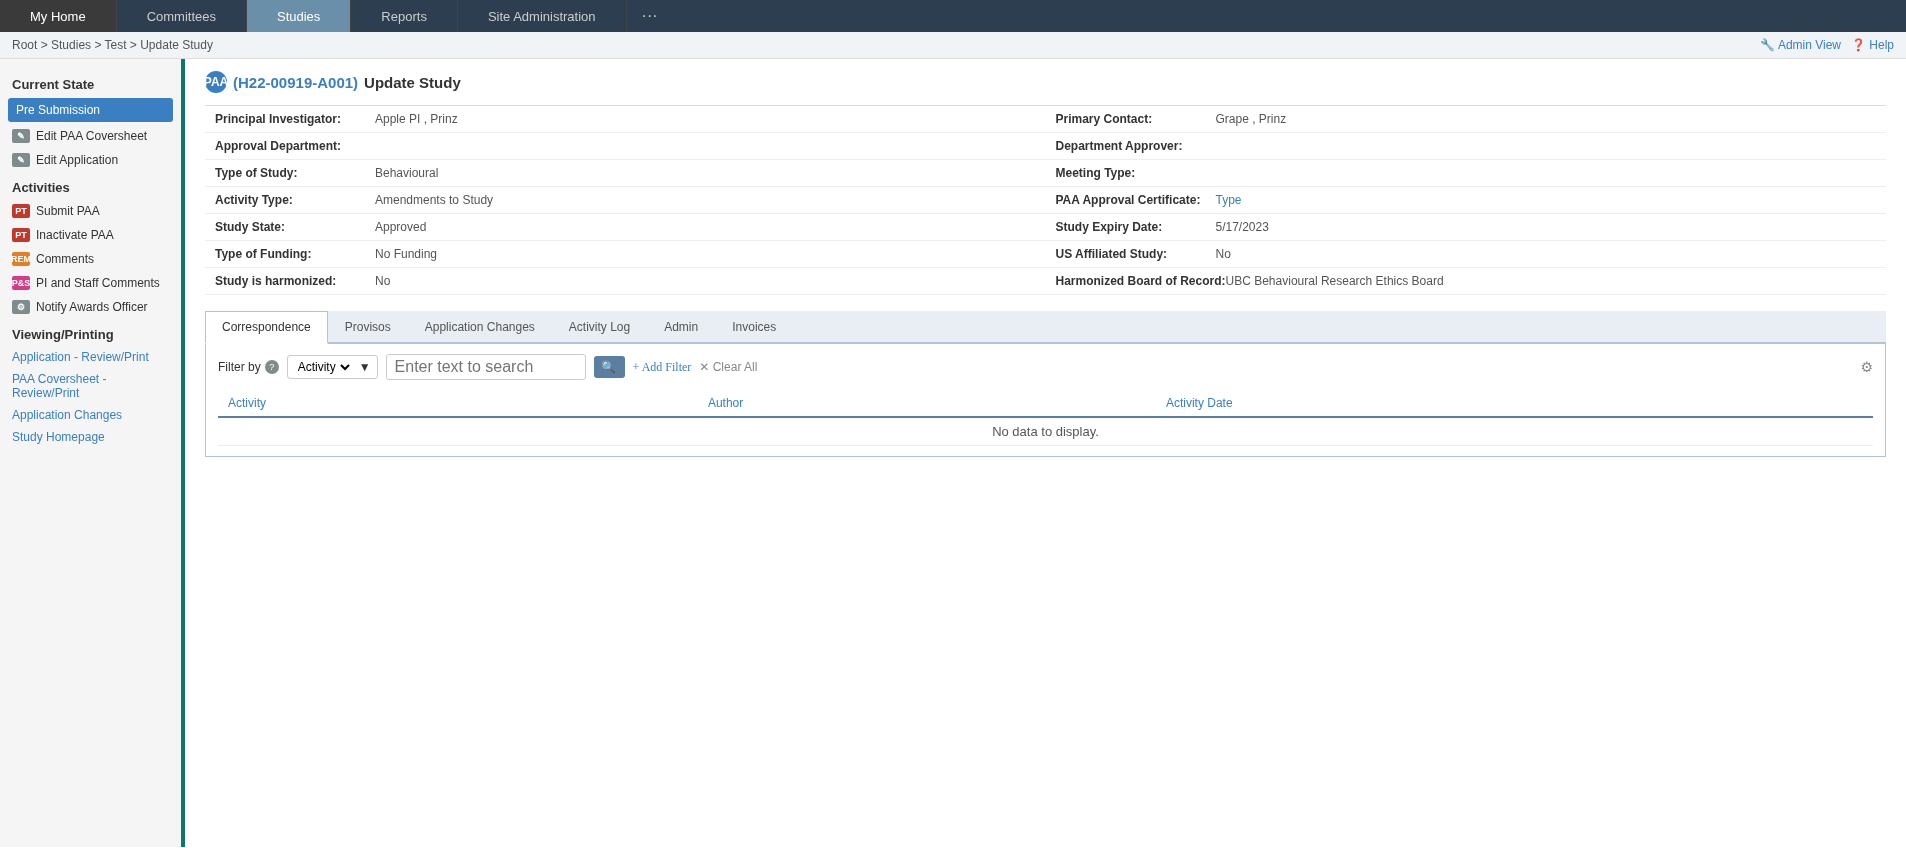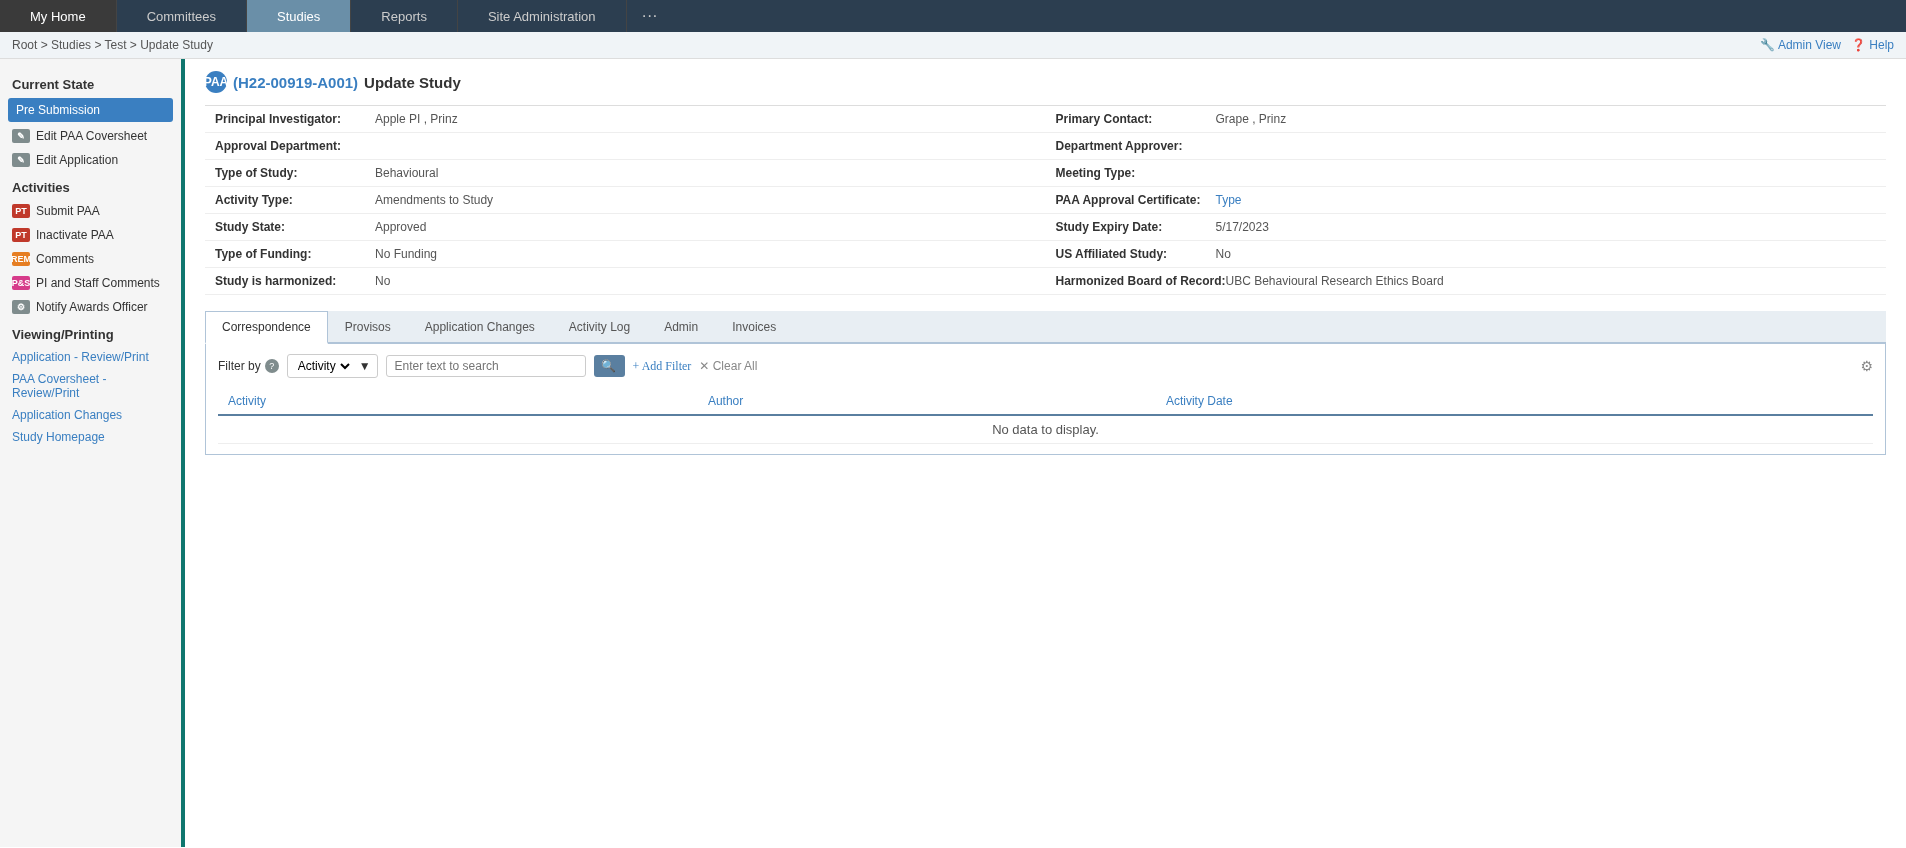--- a/index.html
+++ b/index.html
@@ -256,21 +256,21 @@
       border: none;
       outline: none;
       font-size: 12px;
       background: transparent;
       cursor: pointer;
     }
     .filter-search-input {
       border: 1px solid #ccc;
       border-radius: 3px;
       padding: 3px 8px;
-      font-size: 12px;
+      font-size: 16px;
       width: 200px;
       color: #999;
     }
     .search-btn {
       background: #5a7fa0;
       color: #fff;
       border: none;
       border-radius: 3px;
       padding: 4px 8px;
       cursor: pointer;

